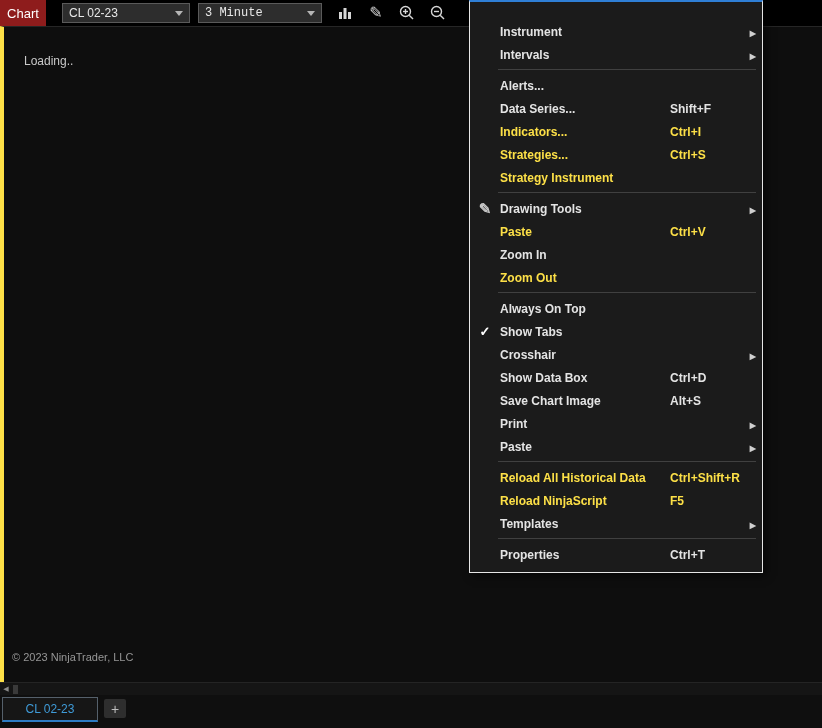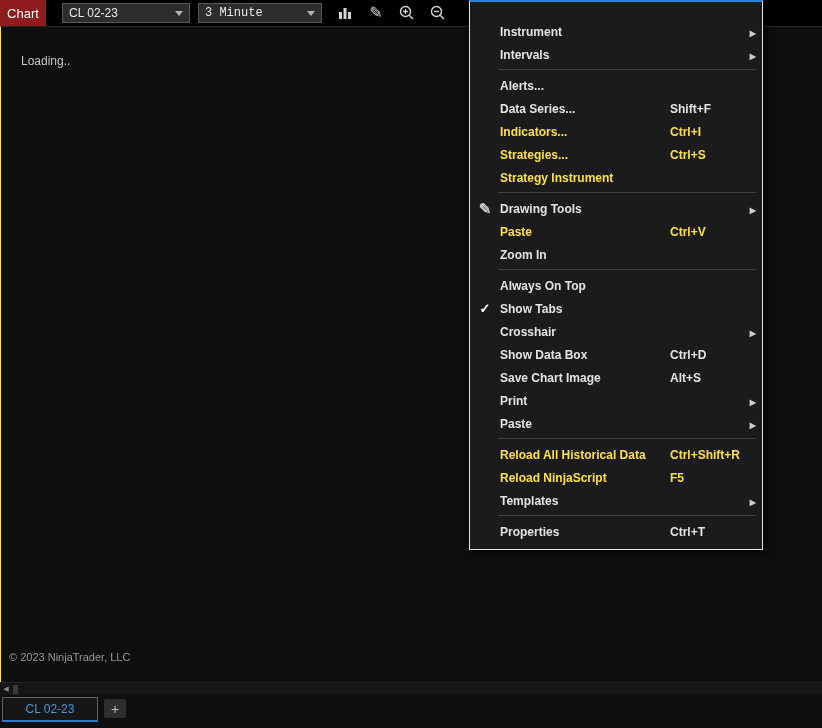--- a/index.html
+++ b/index.html
@@ -33,21 +33,21 @@
   }
   .tools { display:flex; align-items:center; margin-left:12px; gap:9px; }
   .tool { width:22px; height:22px; display:flex; align-items:center; justify-content:center; }
   .tool svg { stroke:#d6d6d6; fill:none; stroke-width:1.4; }
   .tool svg rect { fill:#d6d6d6; stroke:none; }
   .glyph-pencil { font-size:16px; color:#d6d6d6; line-height:1; }
 
   
   .chart-area {
     position:absolute; top:26px; left:0; width:822px; height:656px;
-    background:#0e0e0e; border-top:1px solid #262626; border-left:1px solid #fde047;
+    background:#0e0e0e; border-top:1px solid #262626; border-left:4px solid #fde047;
   }
   .loading { position:absolute; left:20px; top:27px; color:#c9c9c9; font-size:12px; }
   .copyright { position:absolute; left:8px; bottom:19px; color:#969696; font-size:11px; }
 
   
   .hscroll {
     position:absolute; top:682px; left:0; width:822px; height:13px;
     background:#151515; border-top:1px solid #242424;
     display:flex; align-items:center;
   }
@@ -231,20 +231,26 @@
     <span class="mi-arrow"></span>
   </div>
 
   <div class="mi">
     <span class="mi-icon"></span>
     <span class="mi-label">Zoom In</span>
     <span class="mi-shortcut"></span>
     <span class="mi-arrow"></span>
   </div>
 
+  <div class="mi disabled">
+    <span class="mi-icon"></span>
+    <span class="mi-label">Zoom Out</span>
+    <span class="mi-shortcut"></span>
+    <span class="mi-arrow"></span>
+  </div>
 
   <div class="sep"></div>
 
   <div class="mi">
     <span class="mi-icon"></span>
     <span class="mi-label">Always On Top</span>
     <span class="mi-shortcut"></span>
     <span class="mi-arrow"></span>
   </div>
 

